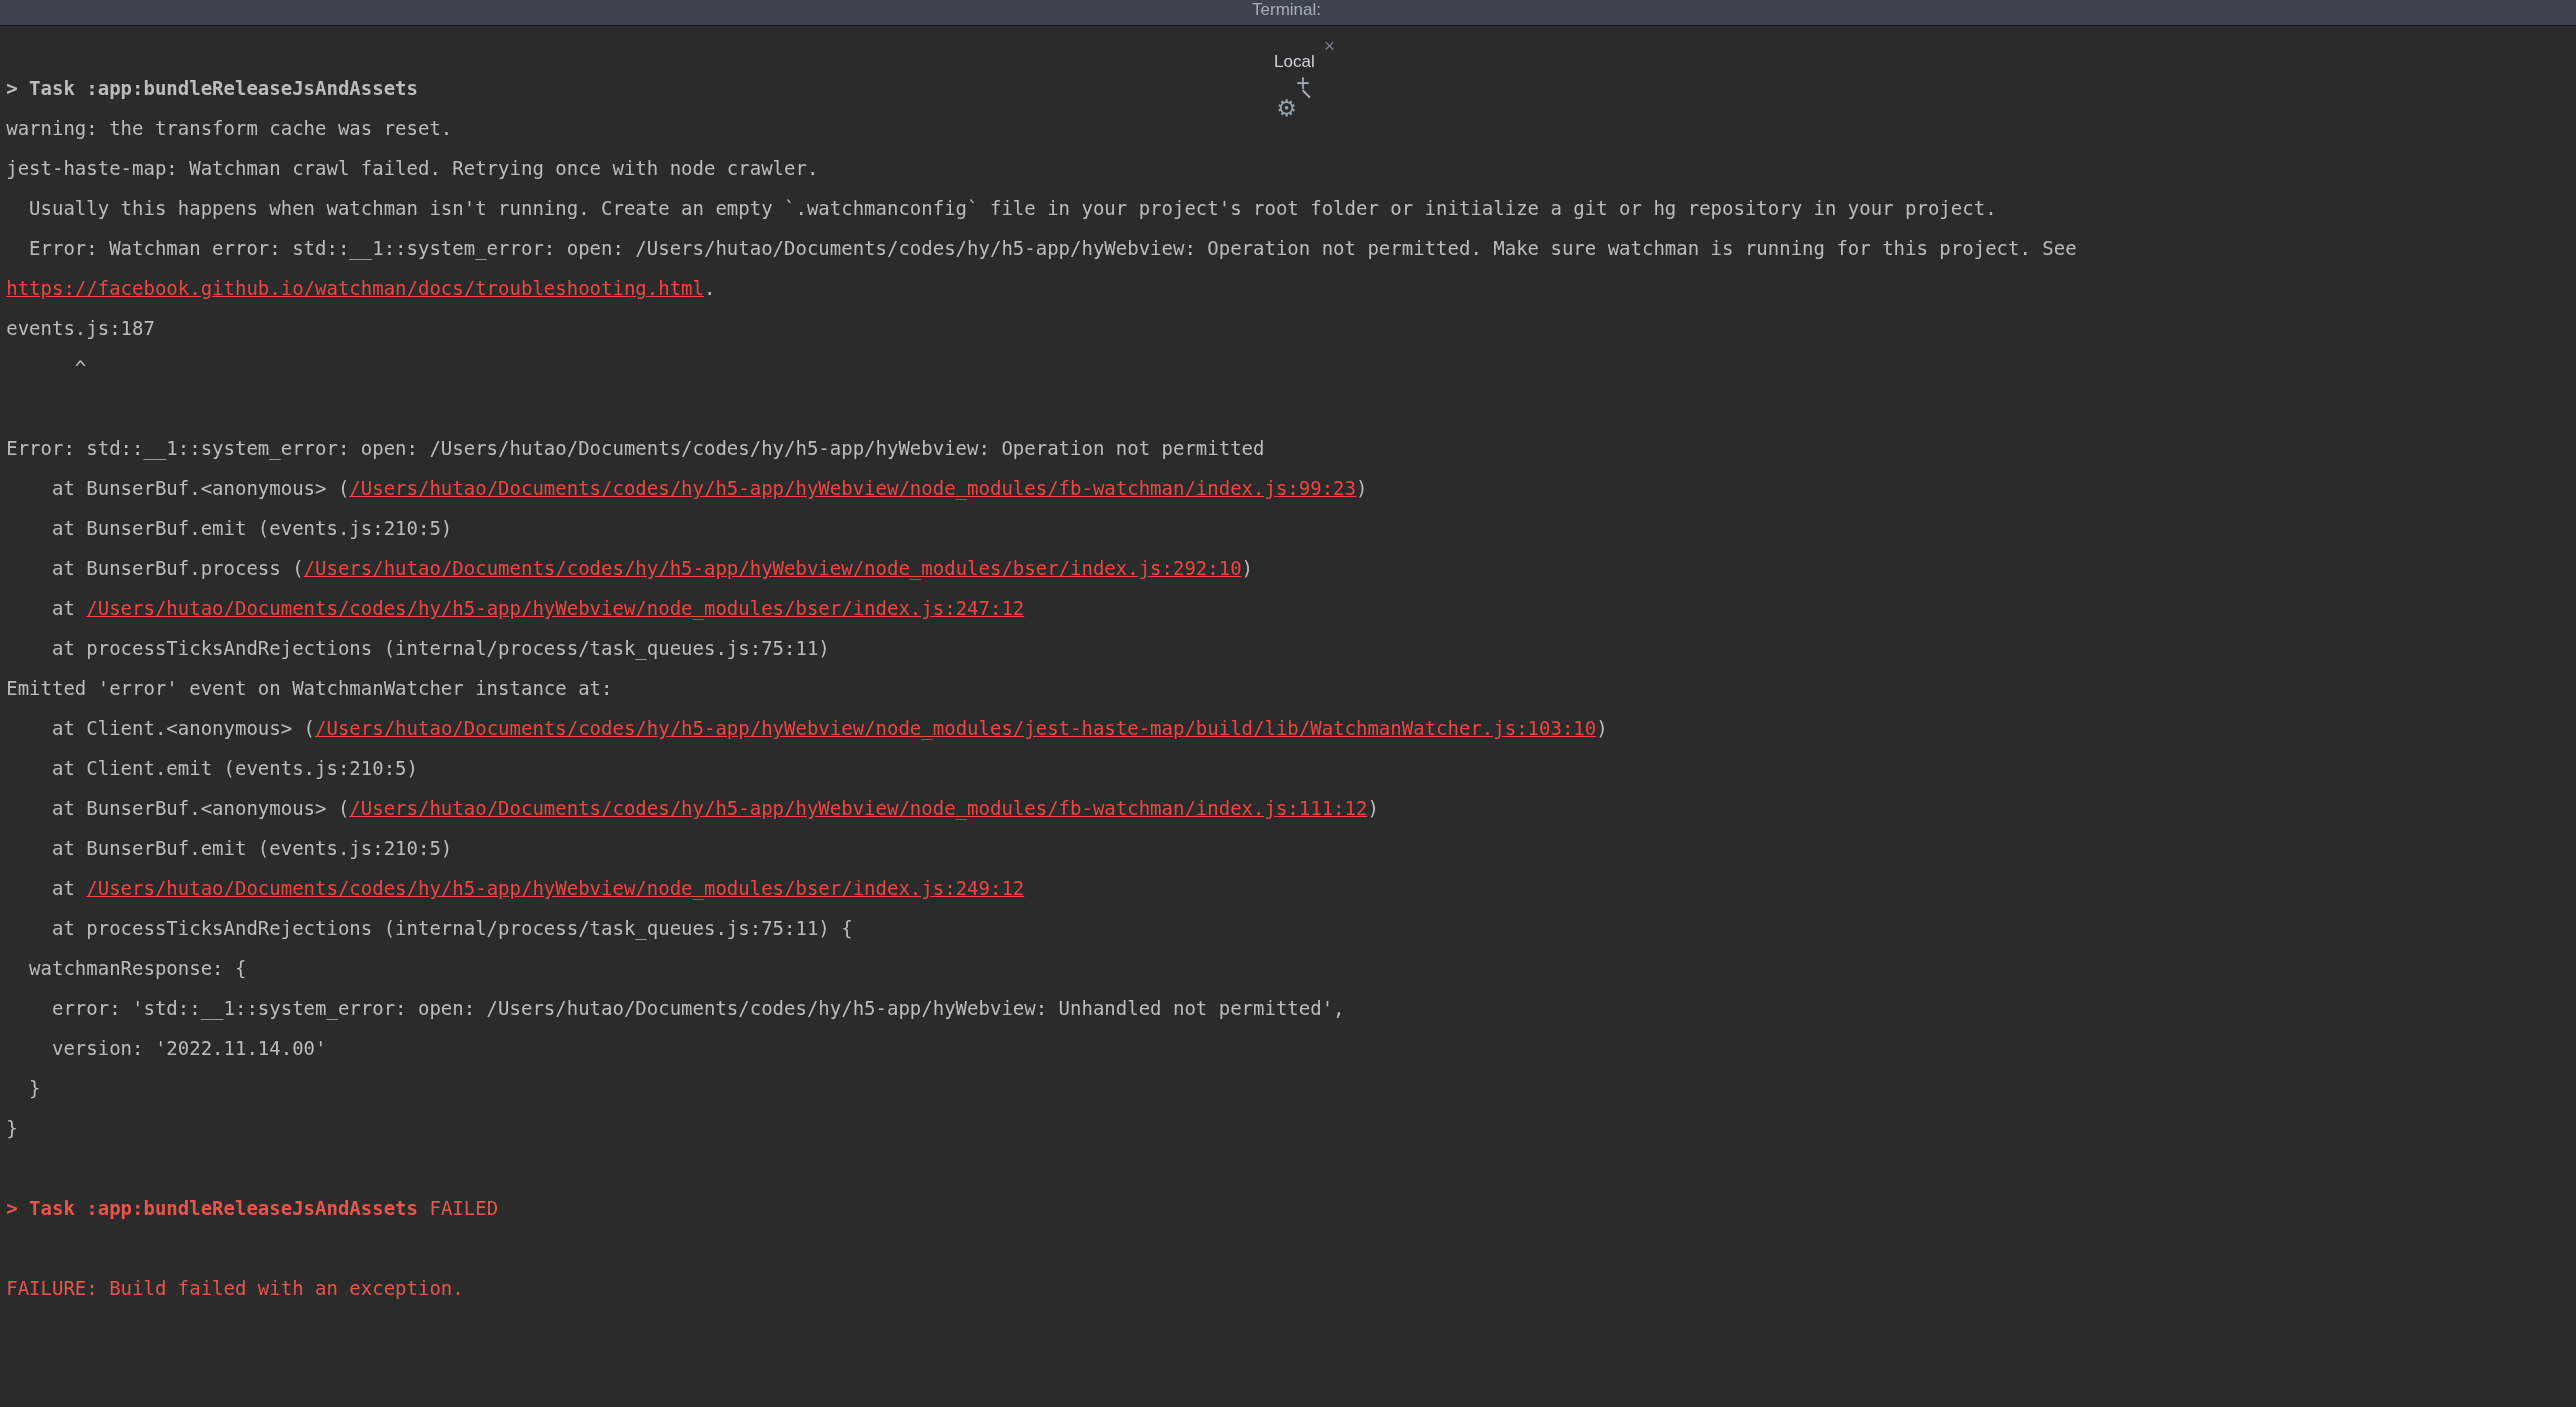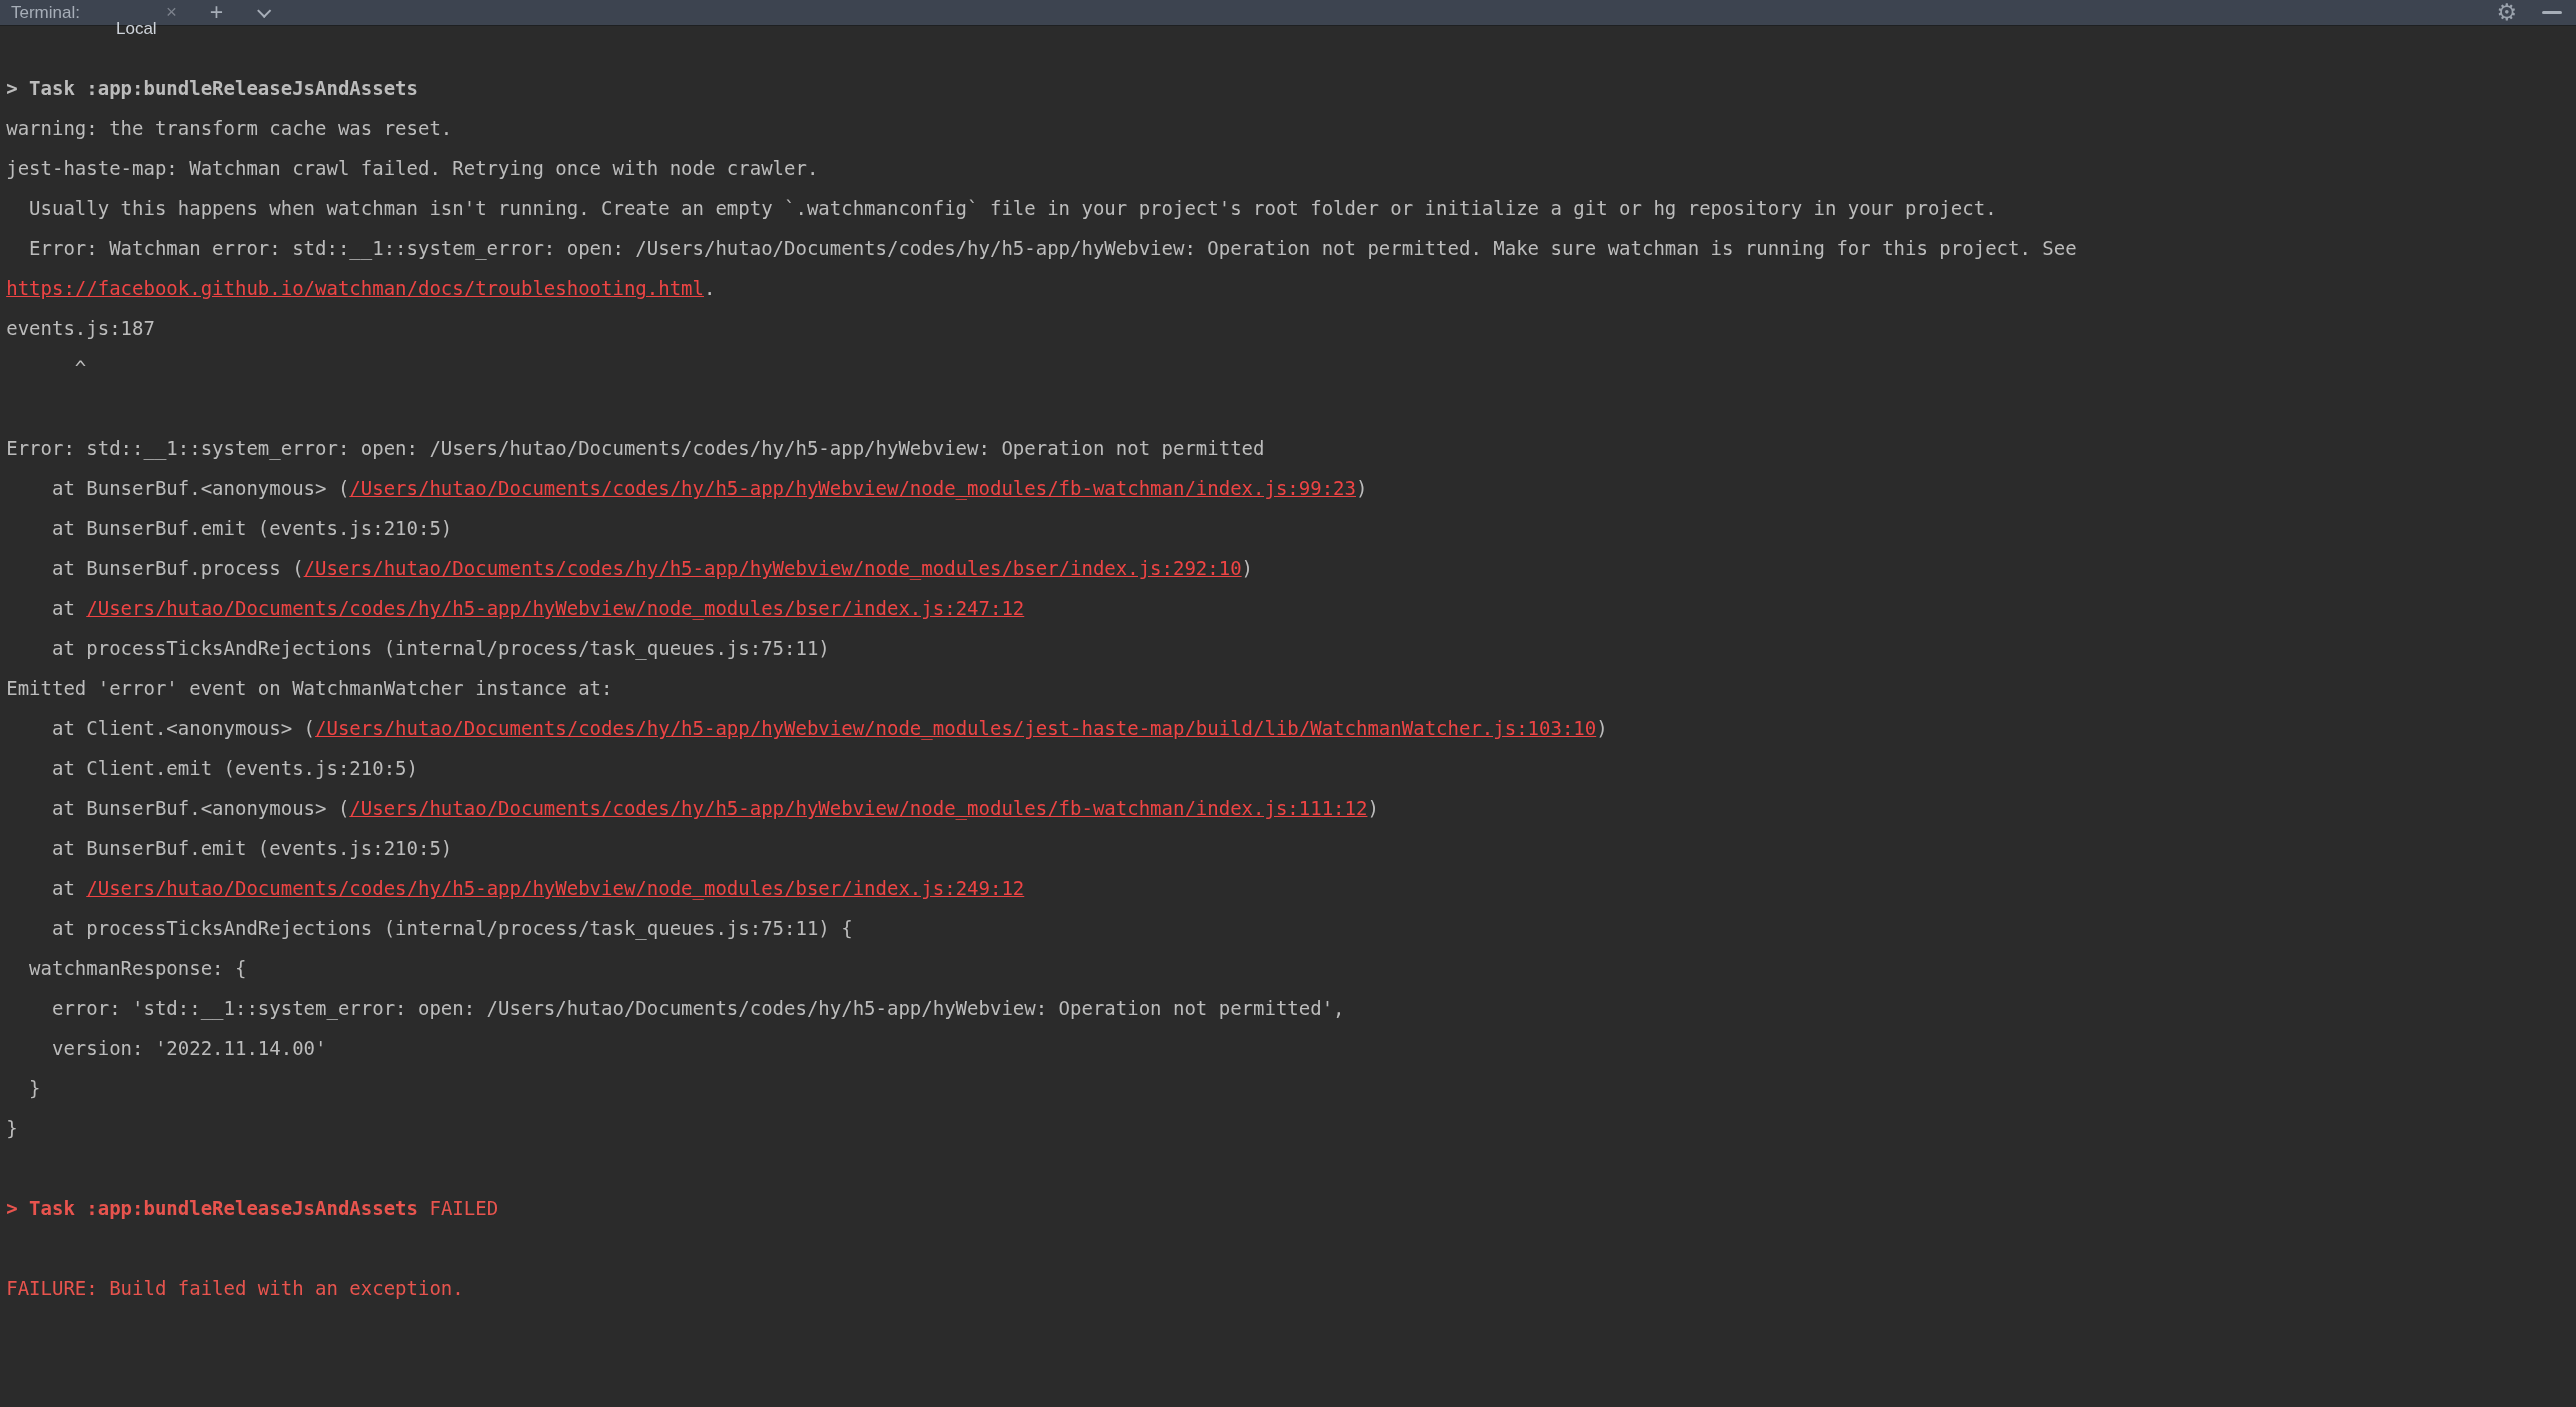--- a/index.html
+++ b/index.html
@@ -14,20 +14,21 @@
   .term-header {
     height: 26.4px;
     background: #3d4450;
     border-bottom: 1.6px solid #1e2022;
     display: flex;
     align-items: center;
     padding: 0 14px 0 11px;
     font-family: "Liberation Sans", "DejaVu Sans", sans-serif;
     font-size: 17px;
     color: #a7aeb8;
+    flex-direction: column;
   }
   .hdr-label { color: #a7aeb8; }
   .hdr-tab {
     margin-left: 36px;
     display: flex; align-items: center;
     cursor: pointer;
   }
   .hdr-tab-name { color: #ced3da; margin-top: 32px; }
   .hdr-tab-close {
     margin-left: 9.3px;
@@ -112,21 +113,21 @@
     <div class="line"><span class="s-n">    at </span><span class="s-l">/Users/hutao/Documents/codes/hy/h5-app/hyWebview/node_modules/bser/index.js:247:12</span></div>
     <div class="line"><span class="s-n">    at processTicksAndRejections (internal/process/task_queues.js:75:11)</span></div>
     <div class="line"><span class="s-n">Emitted 'error' event on WatchmanWatcher instance at:</span></div>
     <div class="line"><span class="s-n">    at Client.&lt;anonymous&gt; (</span><span class="s-l">/Users/hutao/Documents/codes/hy/h5-app/hyWebview/node_modules/jest-haste-map/build/lib/WatchmanWatcher.js:103:10</span><span class="s-n">)</span></div>
     <div class="line"><span class="s-n">    at Client.emit (events.js:210:5)</span></div>
     <div class="line"><span class="s-n">    at BunserBuf.&lt;anonymous&gt; (</span><span class="s-l">/Users/hutao/Documents/codes/hy/h5-app/hyWebview/node_modules/fb-watchman/index.js:111:12</span><span class="s-n">)</span></div>
     <div class="line"><span class="s-n">    at BunserBuf.emit (events.js:210:5)</span></div>
     <div class="line"><span class="s-n">    at </span><span class="s-l">/Users/hutao/Documents/codes/hy/h5-app/hyWebview/node_modules/bser/index.js:249:12</span></div>
     <div class="line"><span class="s-n">    at processTicksAndRejections (internal/process/task_queues.js:75:11) {</span></div>
     <div class="line"><span class="s-n">  watchmanResponse: {</span></div>
-    <div class="line"><span class="s-n">    error: 'std::__1::system_error: open: /Users/hutao/Documents/codes/hy/h5-app/hyWebview: Operation not permitted',</span></div>
+    <div class="line"><span class="s-n">    error: 'std::__1::system_error: open: /Users/hutao/Documents/codes/hy/h5-app/hyWebview: Unhandled not permitted',</span></div>
     <div class="line"><span class="s-n">    version: '2022.11.14.00'</span></div>
     <div class="line"><span class="s-n">  }</span></div>
     <div class="line"><span class="s-n">}</span></div>
     <div class="line">&nbsp;</div>
     <div class="line"><span class="s-rb">&gt; Task :app:bundleReleaseJsAndAssets</span><span class="s-r"> FAILED</span></div>
     <div class="line">&nbsp;</div>
     <div class="line"><span class="s-r">FAILURE: Build failed with an exception.</span></div>
   </div>
 
 

